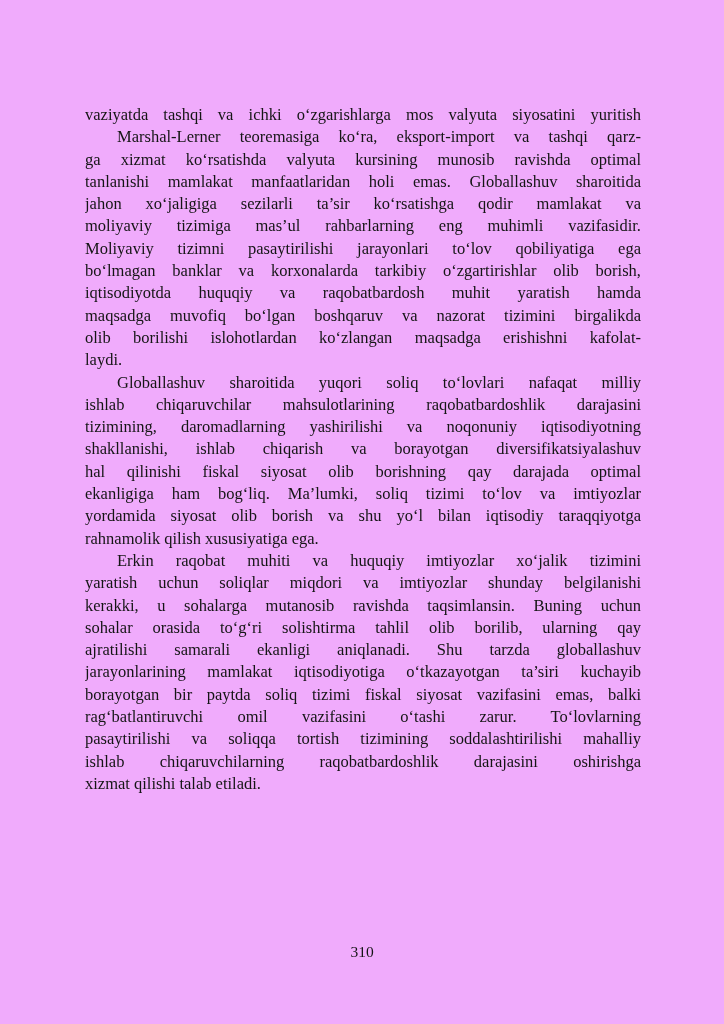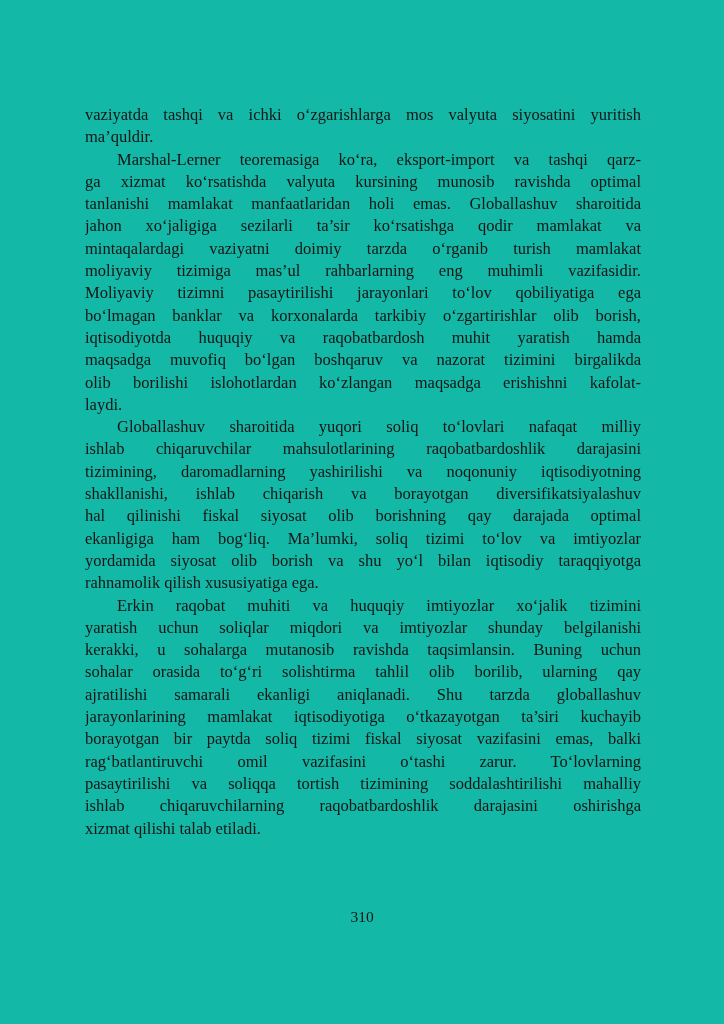--- a/index.html
+++ b/index.html
@@ -10,21 +10,21 @@
     width: 724px;
     height: 1024px;
     background: #ffffff;
     position: relative;
     overflow: hidden;
     font-family: "Liberation Serif", "DejaVu Serif", serif;
   }
   .book-page {
     position: absolute;
     inset: 0;
-    background: #14b8a6;
+    background: #f0abfc;
   }
   .text-block {
     position: absolute;
     left: 85px;
     top: 104px;
     width: 556px;
     color: #151515;
     font-size: 16.5px;
   }
   .para {
@@ -39,43 +39,41 @@
     text-align-last: justify;
   }
   .line.last {
     text-align-last: left;
   }
   .line.indent {
     text-indent: 32px;
   }
   .page-number {
     position: absolute;
-    top: 908px;
+    top: 943px;
     left: 0;
     width: 724px;
     text-align: center;
     font-size: 15.5px;
     color: #151515;
   }
 </style>
 </head>
 <body>
 
 <div class="book-page">
   <div class="text-block">
       <div class="para">
         <div class="line">vaziyatda tashqi va ichki o‘zgarishlarga mos valyuta siyosatini yuritish</div>
-        <div class="line last">ma’quldir.</div>
       </div>
       <div class="para">
         <div class="line indent">Marshal-Lerner teoremasiga ko‘ra, eksport-import va tashqi qarz-</div>
         <div class="line">ga xizmat ko‘rsatishda valyuta kursining munosib ravishda optimal</div>
         <div class="line">tanlanishi mamlakat manfaatlaridan holi emas. Globallashuv sharoitida</div>
         <div class="line">jahon xo‘jaligiga sezilarli ta’sir ko‘rsatishga qodir mamlakat va</div>
-        <div class="line">mintaqalardagi vaziyatni doimiy tarzda o‘rganib turish mamlakat</div>
         <div class="line">moliyaviy tizimiga mas’ul rahbarlarning eng muhimli vazifasidir.</div>
         <div class="line">Moliyaviy tizimni pasaytirilishi jarayonlari to‘lov qobiliyatiga ega</div>
         <div class="line">bo‘lmagan banklar va korxonalarda tarkibiy o‘zgartirishlar olib borish,</div>
         <div class="line">iqtisodiyotda huquqiy va raqobatbardosh muhit yaratish hamda</div>
         <div class="line">maqsadga muvofiq bo‘lgan boshqaruv va nazorat tizimini birgalikda</div>
         <div class="line">olib borilishi islohotlardan ko‘zlangan maqsadga erishishni kafolat-</div>
         <div class="line last">laydi.</div>
       </div>
       <div class="para">
         <div class="line indent">Globallashuv sharoitida yuqori soliq to‘lovlari nafaqat milliy</div>

